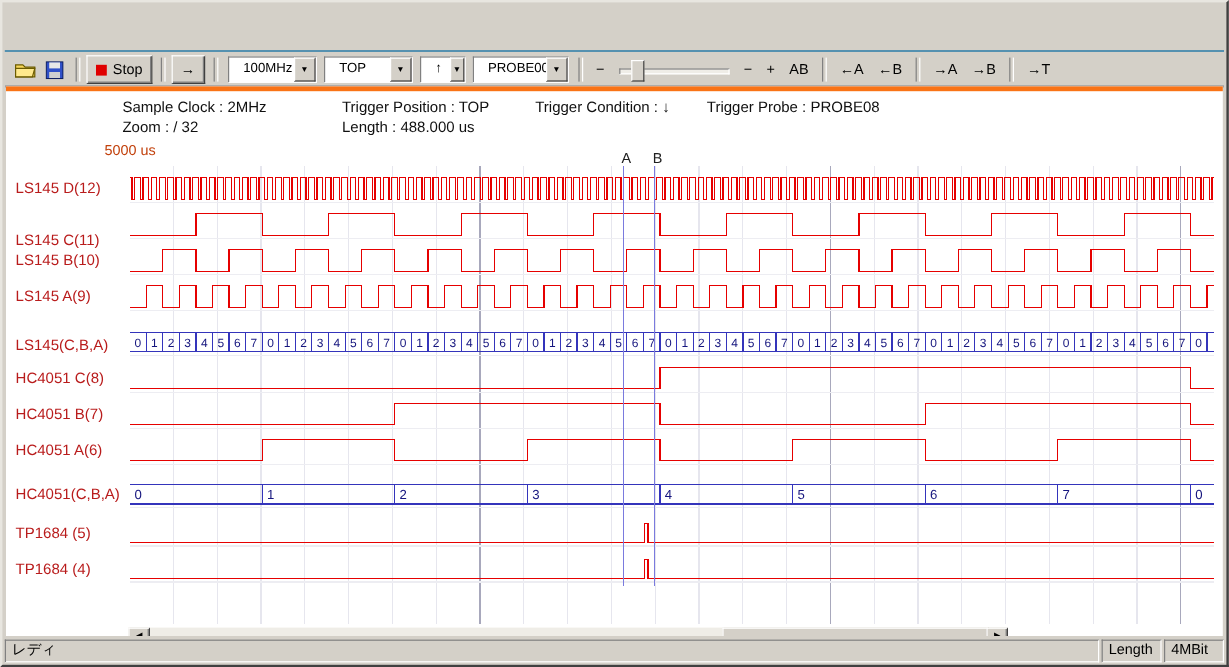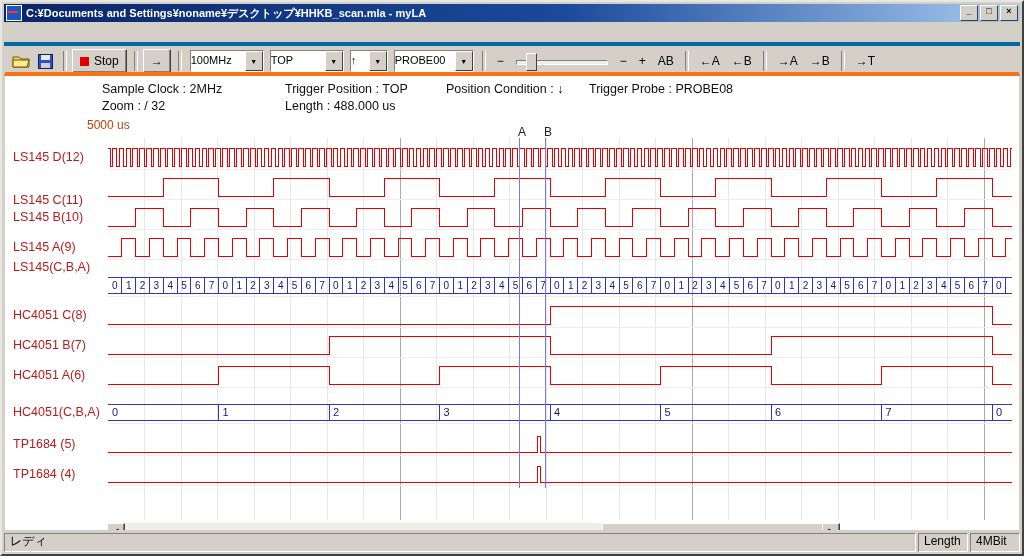--- a/index.html
+++ b/index.html
@@ -19,32 +19,32 @@
   .title-text{flex:1;white-space:nowrap;overflow:hidden;}
   .win-btn{width:16px;height:14px;margin-left:2px;background:#d4d0c8;color:#000;
     border:1px solid;border-color:#fff #404040 #404040 #fff;
     font-size:9px;line-height:11px;text-align:center;font-weight:bold;}
   
   .menubar{position:absolute;left:2px;top:20px;right:2px;height:20px;
     display:flex;align-items:center;font-size:12px;color:#000;}
   .menu-item{padding:2px 8px;}
   
   .toolbar{position:absolute;left:2px;top:40px;right:2px;height:30px;
-    border-top:4px solid #0369a1;box-shadow:0 -2px 0 #a0a0a0 inset;
+    border-top:1px solid #0369a1;box-shadow:0 -2px 0 #a0a0a0 inset;
     display:flex;align-items:center;padding-left:6px;}
   .tb-sep{width:2px;height:20px;margin:0 5px;
     border-left:1px solid #808080;border-right:1px solid #fff;}
   .tb-icon{width:22px;height:22px;display:flex;align-items:center;justify-content:center;margin-right:2px;}
   .tb-btn{height:22px;background:#d4d0c8;border:1px solid;border-color:#fff #404040 #404040 #fff;
     box-shadow:inset -1px -1px 0 #808080;display:flex;align-items:center;justify-content:center;
     font-size:12px;color:#000;padding:0 7px;margin-right:2px;}
   .stop-sq{width:9px;height:9px;background:#e00000;margin-right:5px;}
   .combo{height:20px;display:flex;margin:0 3px;background:#fff;
     border:1px solid;border-color:#808080 #fff #fff #808080;}
-  .combo .val{flex:1;font-size:11px;line-height:18px;padding:0 0;color:#000;white-space:nowrap;overflow:hidden;}
+  .combo .val{flex:1;font-size:11px;line-height:18px;padding:0 12px;color:#000;white-space:nowrap;overflow:hidden;}
   .combo .arrow{width:16px;background:#d4d0c8;border:1px solid;border-color:#fff #404040 #404040 #fff;
     font-size:7px;display:flex;align-items:center;justify-content:center;color:#000;}
   .slider{width:92px;height:18px;position:relative;margin:0 6px;}
   .slider .track{position:absolute;left:0;right:0;top:8px;height:3px;
     border:1px solid;border-color:#808080 #fff #fff #808080;background:#efede7;}
   .slider .thumb{position:absolute;left:10px;top:1px;width:9px;height:16px;background:#d4d0c8;
     border:1px solid;border-color:#fff #404040 #404040 #fff;}
   .tb-flat{height:22px;display:flex;align-items:center;justify-content:center;
     font-size:12px;color:#000;padding:0 6px;}
   
@@ -70,27 +70,20 @@
   .sb-panel{border:1px solid;border-color:#808080 #fff #fff #808080;
     line-height:14px;padding:0 5px;white-space:nowrap;}
   .sb-panel.grow{flex:1;}
   .sb-panel.fix{min-width:38px;text-align:left;}
 </style>
 </head>
 <body>
 
 <div class="window">
 
-  <div class="titlebar">
-    <span class="app-icon"></span>
-    <span class="title-text">C:¥Documents and Settings¥noname¥デスクトップ¥HHKB_scan.mla - myLA</span>
-    <span class="win-btn">_</span>
-    <span class="win-btn">□</span>
-    <span class="win-btn">×</span>
-  </div>
 
 
   <div class="toolbar">
     <span class="tb-icon">
       <svg width="18" height="14" viewBox="0 0 18 14">
         <path d="M1 3 h6 l2 2 h8 v8 h-16 z" fill="#f7d65a" stroke="#6b5b00"></path>
         <path d="M1 6 h16 l-2 7 h-14 z" fill="#ffe98c" stroke="#6b5b00"></path>
       </svg>
     </span>
     <span class="tb-icon">
@@ -141,35 +134,35 @@
     <span class="tb-sep"></span>
     <span class="tb-flat">→A</span>
     <span class="tb-flat">→B</span>
     <span class="tb-sep"></span>
     <span class="tb-flat">→T</span>
   </div>
 
   <div class="main">
     <span class="info-text" style="left:97px;top:6px">Sample Clock : 2MHz</span>
     <span class="info-text" style="left:280px;top:6px">Trigger Position : TOP</span>
-    <span class="info-text" style="left:441px;top:6px">Position Condition : ↓</span>
+    <span class="info-text" style="left:441px;top:6px">Trigger Condition : ↓</span>
     <span class="info-text" style="left:584px;top:6px">Trigger Probe : PROBE08</span>
     <span class="info-text" style="left:97px;top:23px">Zoom : /  32</span>
     <span class="info-text" style="left:280px;top:23px">Length : 488.000 us</span>
 
     <span class="timebase" style="top:42px;left:82px">5000 us</span>
     <span class="cursor-label" style="left:517px;top:49px">A</span>
     <span class="cursor-label" style="left:543px;top:49px">B</span>
 
     <div id="ch-labels">
         <div class="ch-label" style="top: 73px;">LS145 D(12)</div>
         <div class="ch-label" style="top: 116px; text-align: center;">LS145 C(11)</div>
         <div class="ch-label" style="top: 133px;">LS145 B(10)</div>
         <div class="ch-label" style="top: 163px;">LS145 A(9)</div>
-        <div class="ch-label" style="top: 183px;">LS145(C,B,A)</div>
+        <div class="ch-label" style="top: 204px;">LS145(C,B,A)</div>
         <div class="ch-label" style="top: 231px;">HC4051 C(8)</div>
         <div class="ch-label" style="top: 261px;">HC4051 B(7)</div>
         <div class="ch-label" style="top: 291px;">HC4051 A(6)</div>
         <div class="ch-label" style="top: 328px;">HC4051(C,B,A)</div>
         <div class="ch-label" style="top: 360px;">TP1684 (5)</div>
         <div class="ch-label" style="top: 390px;">TP1684 (4)</div>
       </div>
 
     <svg id="wave-svg" width="1018" height="460" viewBox="0 0 1018 460" shape-rendering="crispEdges">
         <line x1="139.5" y1="62" x2="139.5" y2="444" stroke="#e6e6ee" stroke-width="1"></line>

